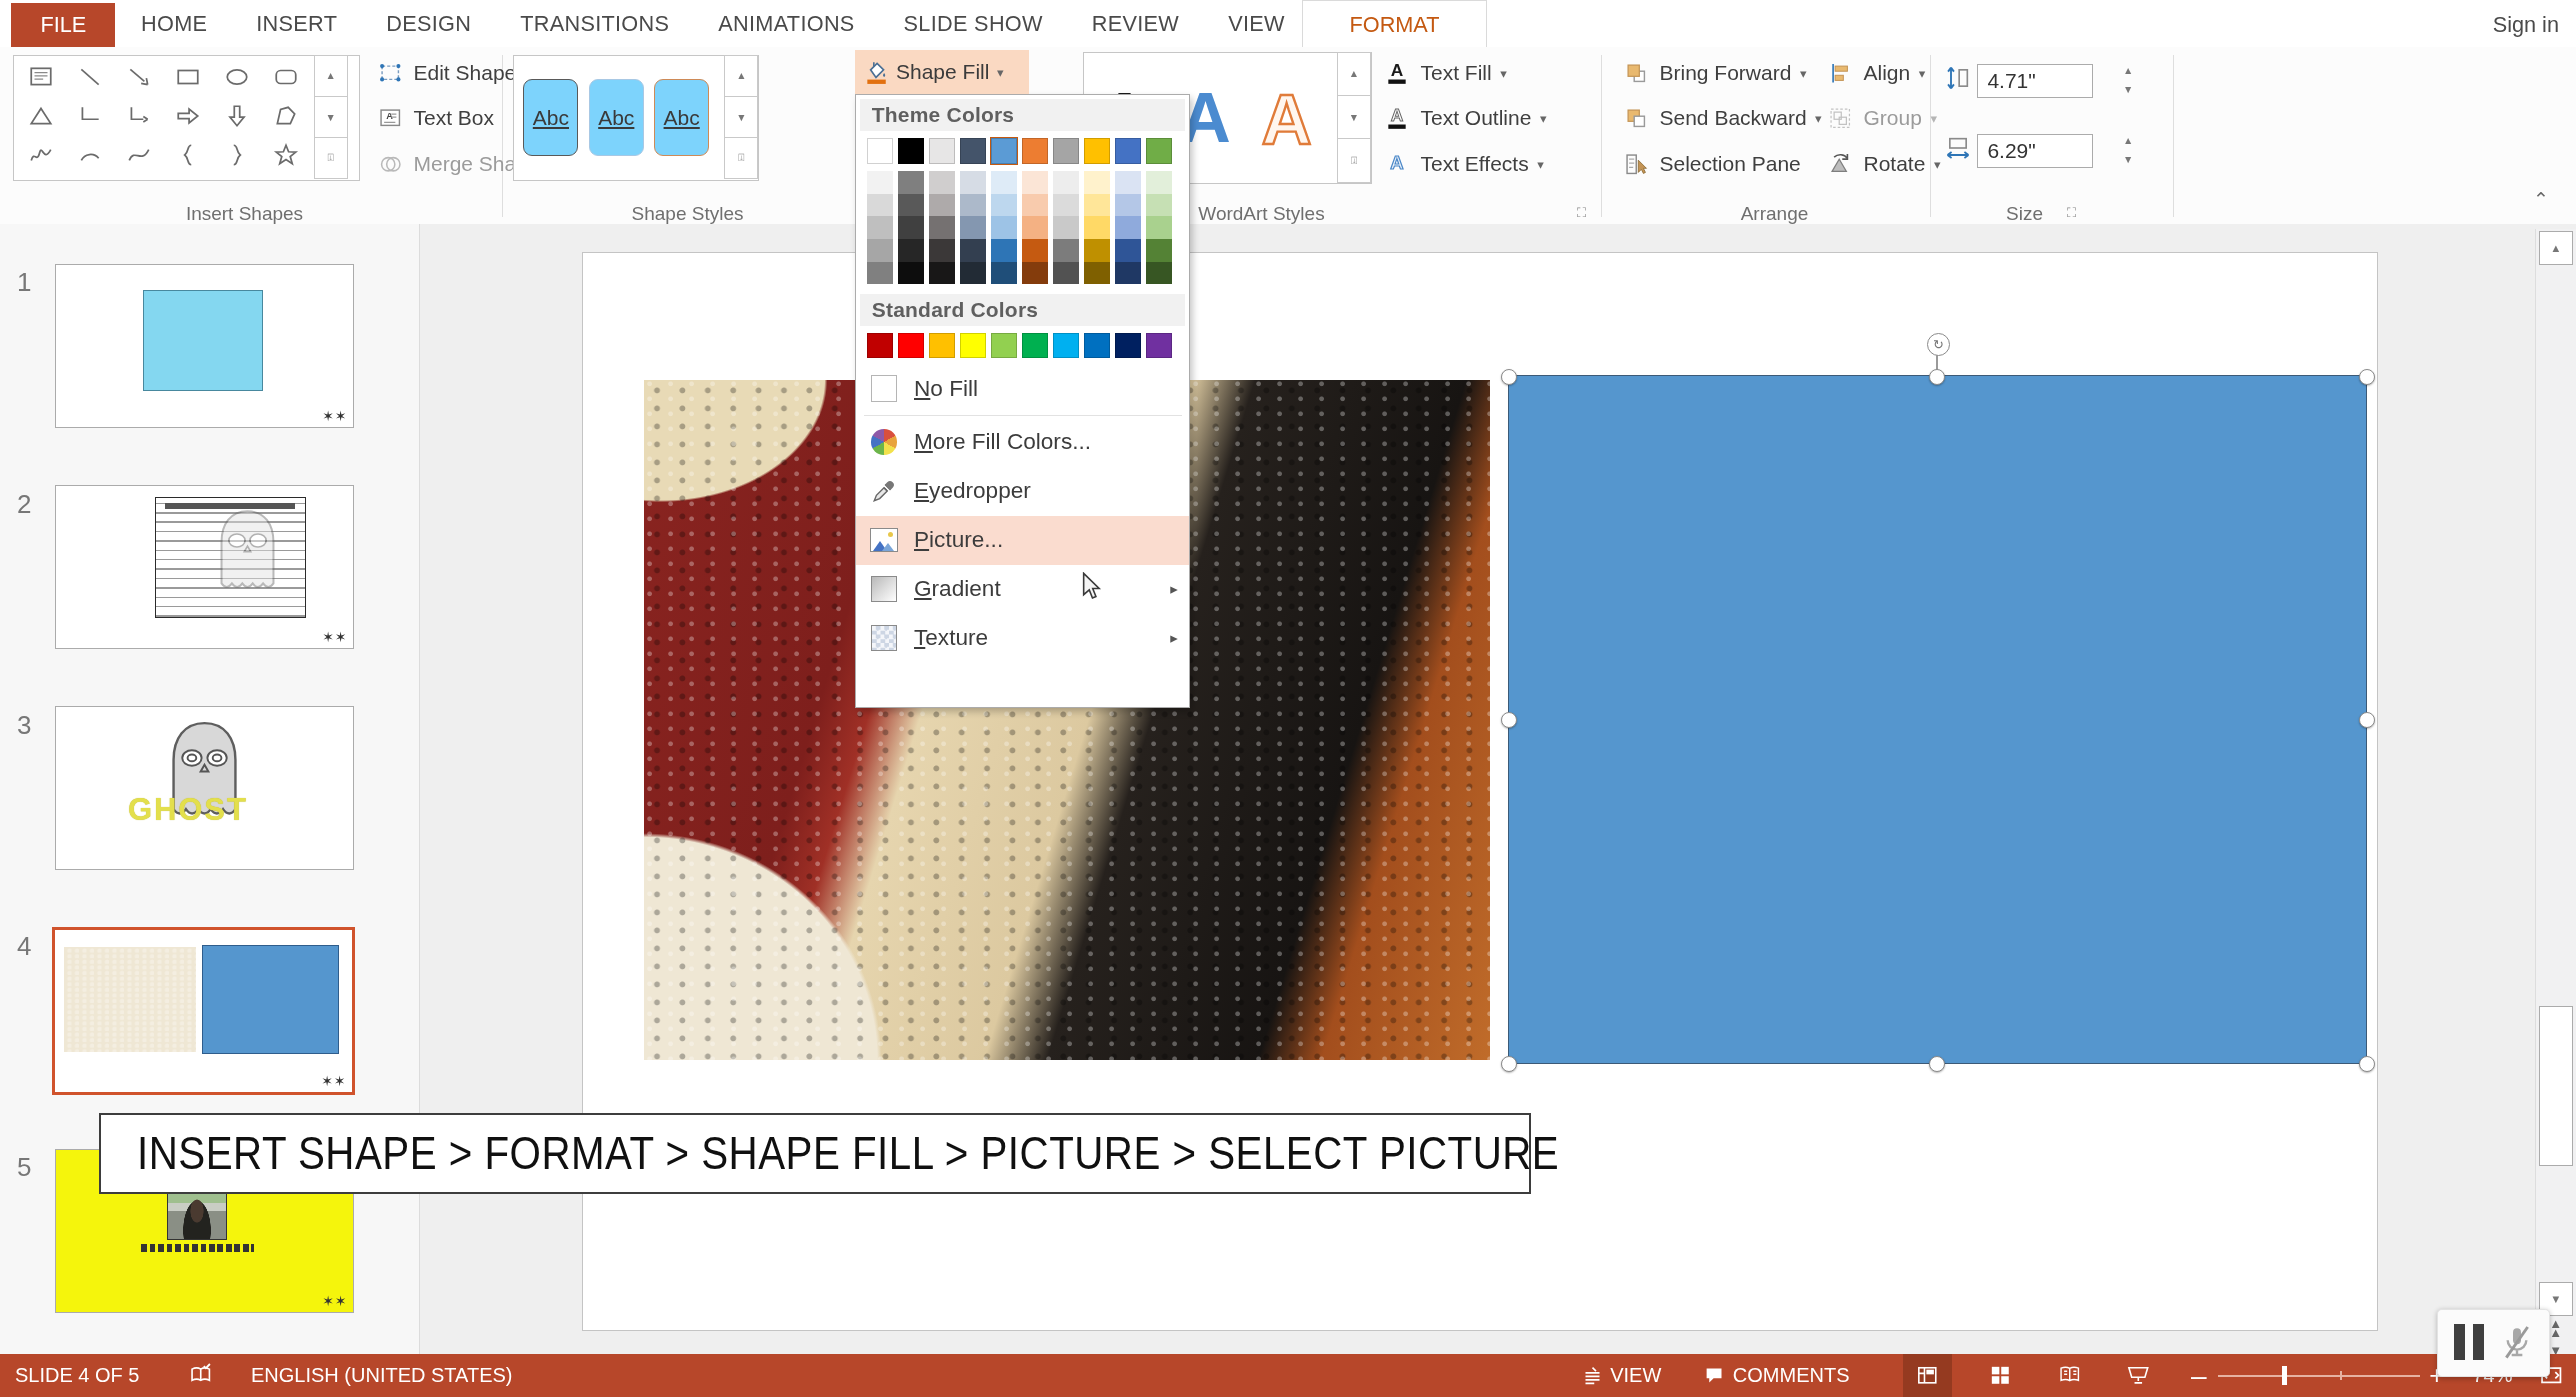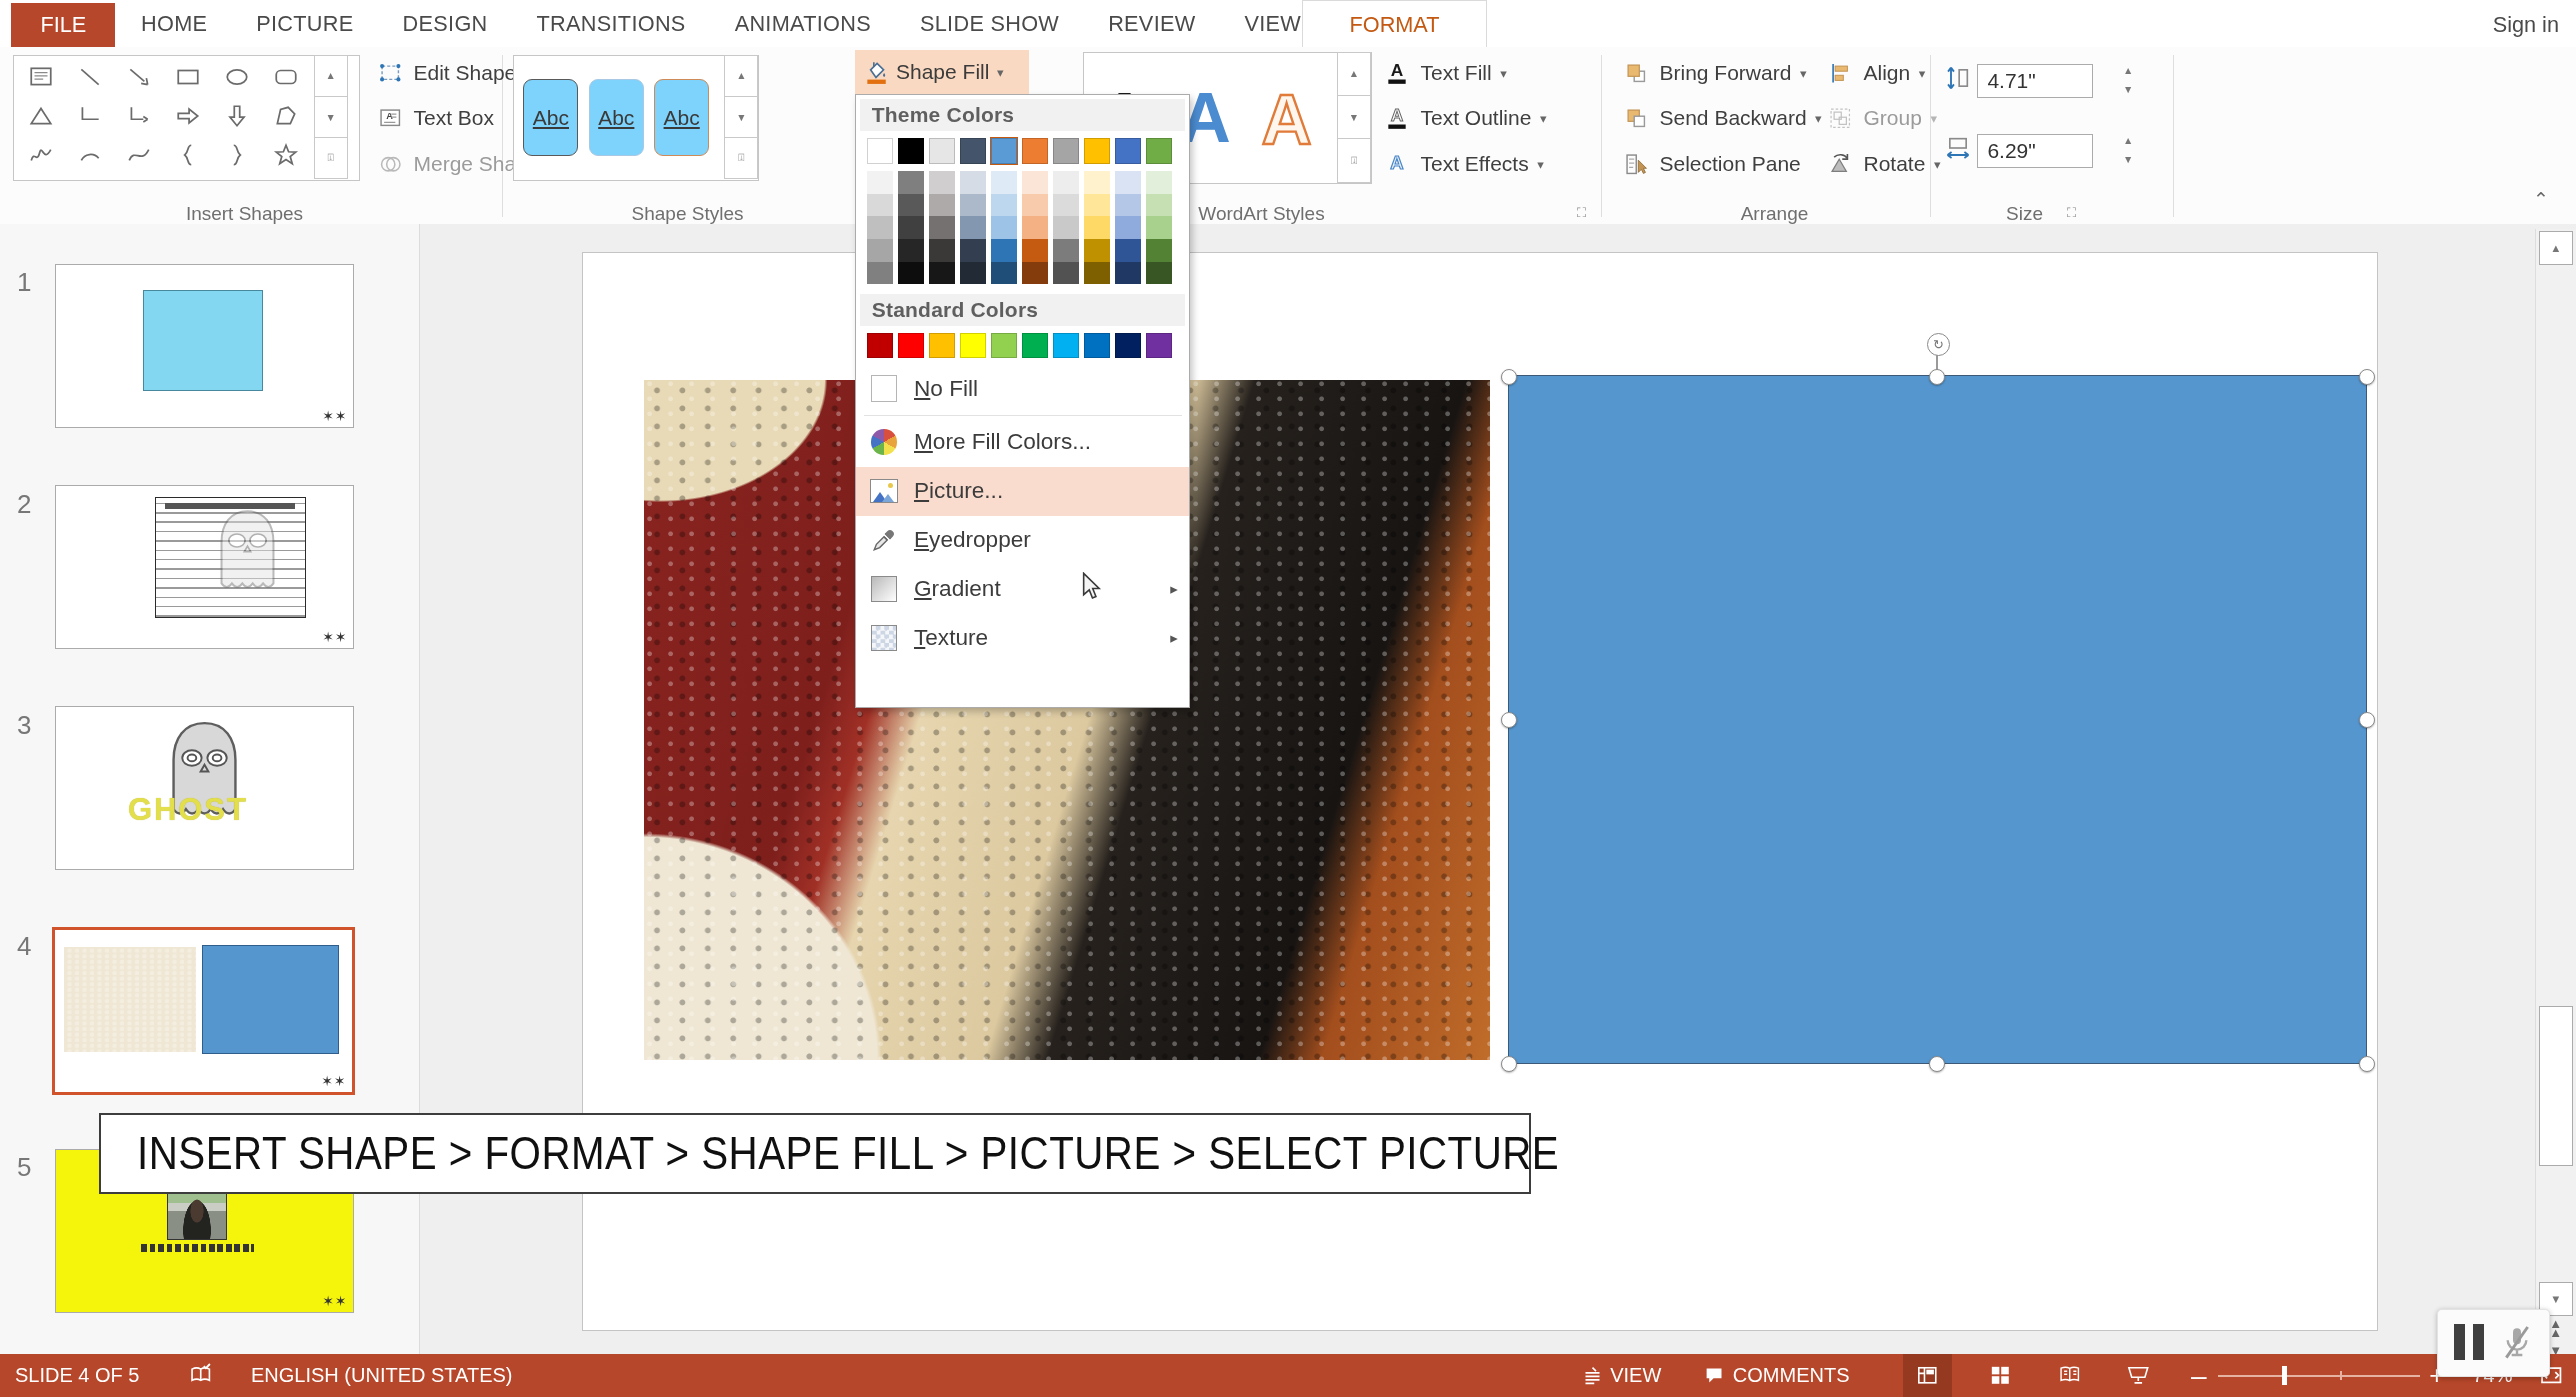--- a/index.html
+++ b/index.html
@@ -96,21 +96,21 @@
 </style>
 </head>
 <body>
 
 <div id="app">
 
   <div id="tabbar" class="abs">
     <div id="file-tab" class="abs">FILE</div>
     <div id="tab-row" class="abs">
         <div class="tab">HOME</div>
-        <div class="tab">PICTURE</div>
+        <div class="tab">INSERT</div>
         <div class="tab">DESIGN</div>
         <div class="tab">TRANSITIONS</div>
         <div class="tab">ANIMATIONS</div>
         <div class="tab">SLIDE SHOW</div>
         <div class="tab">REVIEW</div>
         <div class="tab">VIEW</div>
       </div>
     <div id="format-tab" class="abs">FORMAT</div>
     <div id="sign-in" class="abs">Sign in</div>
   </div>
@@ -529,39 +529,39 @@
           </span>
           <span class="lab">No Fill</span>
         </div>
         <div class="menu-sep"></div>
         <div class="menu-item">
           <span class="mi-icon">
             <div style="width:25.4px;height:25.4px;border-radius:50%;background:conic-gradient(#D94F3D 0 60deg,#E8A33D 60deg 120deg,#F2E14C 120deg 180deg,#6CB54A 180deg 240deg,#4472C4 240deg 300deg,#8E59A8 300deg 360deg)"></div>
           </span>
           <span class="lab">More Fill Colors...</span>
         </div>
+        <div class="menu-item">
+          <span class="mi-icon">
+            <svg width="26" height="26" viewBox="0 0 24 24">
+              <path d="M3 21 l2 -5 7 -7 3 3 -7 7 z" fill="#e8e8e8" stroke="#666" stroke-width="1.3"></path>
+              <path d="M13 6 l5 5 M12 9 l3 3" stroke="#666" stroke-width="1.3"></path>
+              <path d="M15 4 a3 3 0 0 1 5 5 l-2 2 -5 -5 z" fill="#777"></path>
+            </svg>
+          </span>
+          <span class="lab">Eyedropper</span>
+        </div>
         <div class="menu-item hl">
           <span class="mi-icon">
             <div style="width:26px;height:22.6px;border:0.9px solid #8a8a8a;background:#fff;position:relative;overflow:hidden">
               <div style="position:absolute;left:1.9px;bottom:0.9px;width:0;height:0;border-left:7.5px solid transparent;border-right:7.5px solid transparent;border-bottom:10.4px solid #4472C4"></div>
               <div style="position:absolute;left:11.3px;bottom:0.9px;width:0;height:0;border-left:6.6px solid transparent;border-right:6.6px solid transparent;border-bottom:8.5px solid #7aa5d8"></div>
               <div style="position:absolute;right:3.8px;top:2.8px;width:5.6px;height:5.6px;border-radius:50%;background:#E8C74A"></div>
             </div>
           </span>
           <span class="lab">Picture...</span>
-        </div>
-        <div class="menu-item">
-          <span class="mi-icon">
-            <svg width="26" height="26" viewBox="0 0 24 24">
-              <path d="M3 21 l2 -5 7 -7 3 3 -7 7 z" fill="#e8e8e8" stroke="#666" stroke-width="1.3"></path>
-              <path d="M13 6 l5 5 M12 9 l3 3" stroke="#666" stroke-width="1.3"></path>
-              <path d="M15 4 a3 3 0 0 1 5 5 l-2 2 -5 -5 z" fill="#777"></path>
-            </svg>
-          </span>
-          <span class="lab">Eyedropper</span>
         </div>
         <div class="menu-item">
           <span class="mi-icon">
             <div style="width:24.5px;height:24.5px;border:0.9px solid #8a8a8a;background:linear-gradient(135deg,#b9b9b9,#fff)"></div>
           </span>
           <span class="lab">Gradient</span>
           <span class="subarrow">▸</span>
         </div>
         <div class="menu-item">
           <span class="mi-icon">

